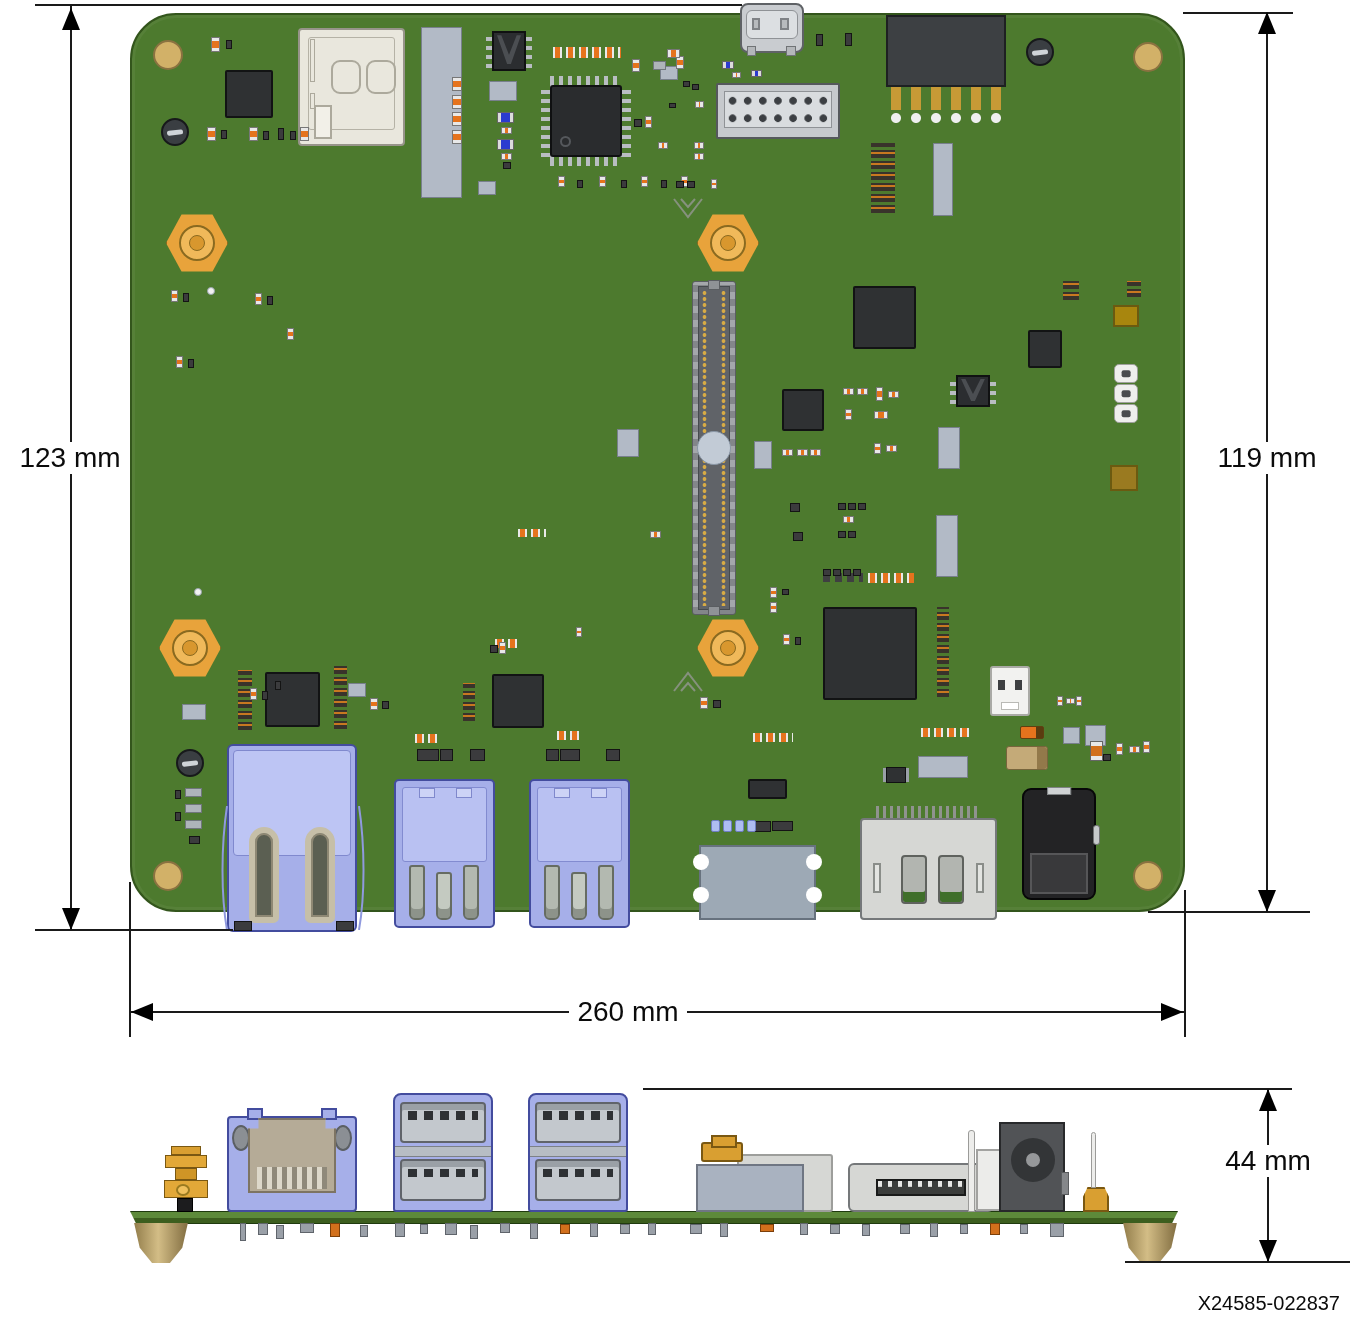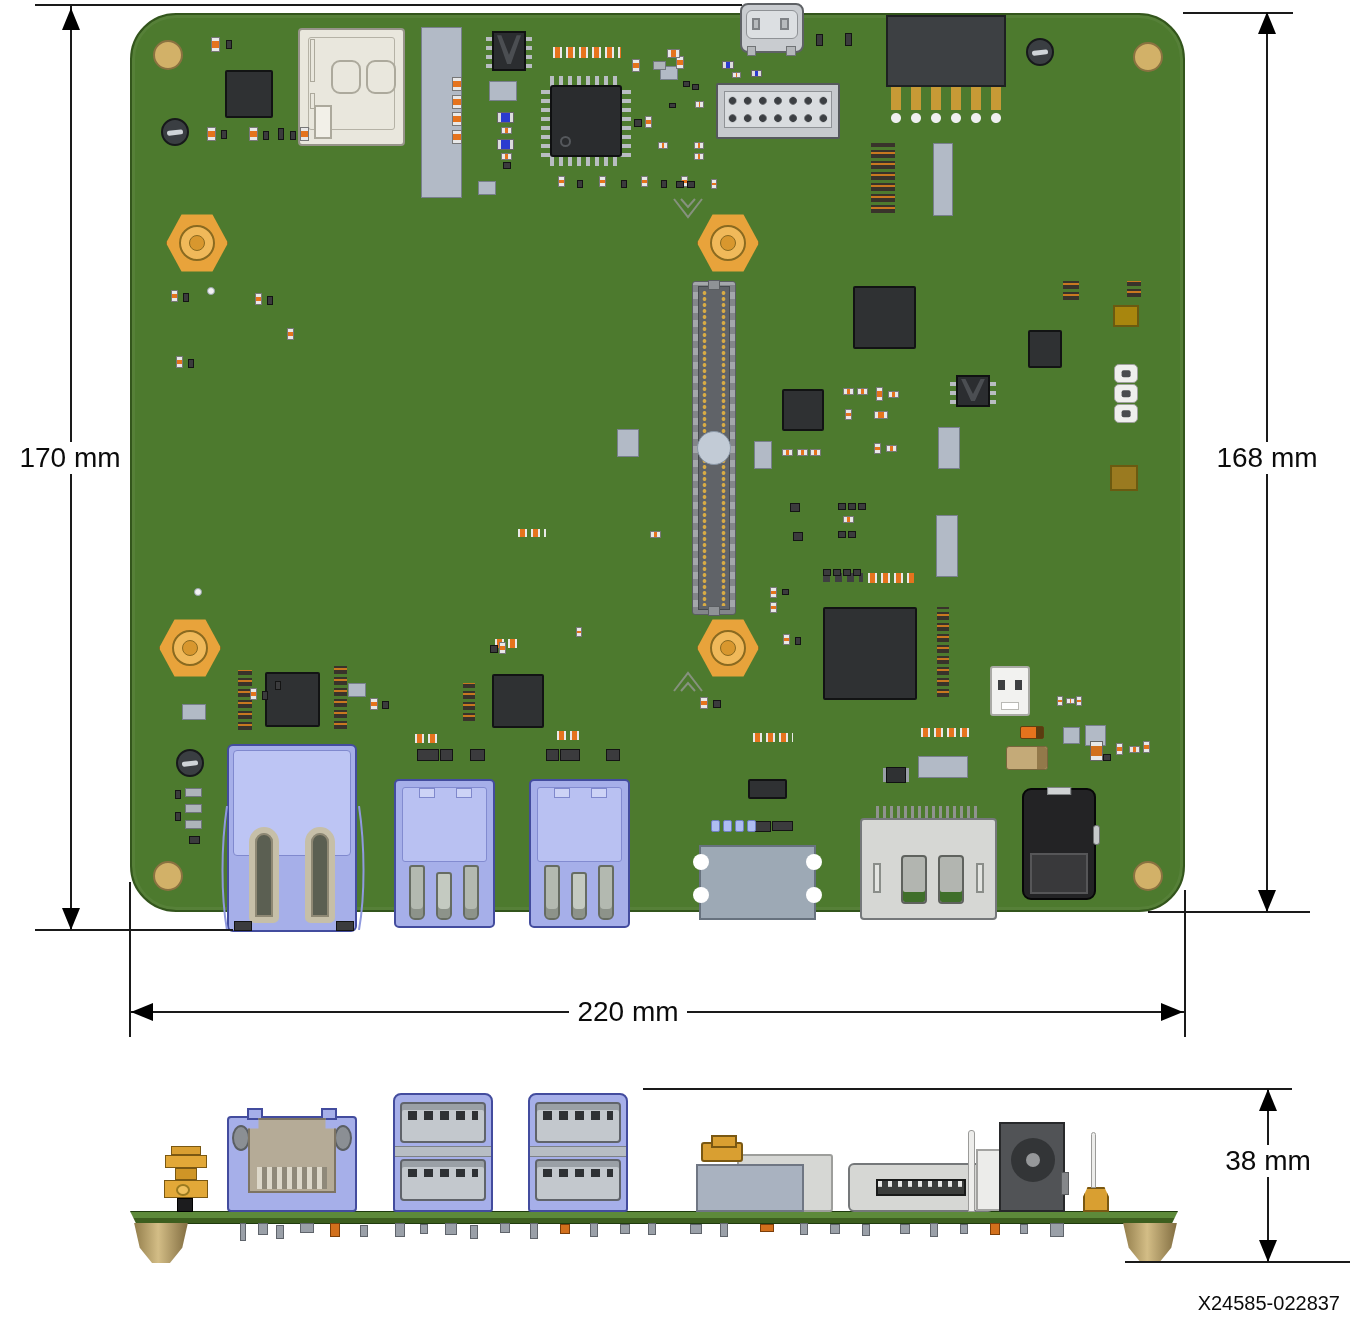--- a/index.html
+++ b/index.html
@@ -605,39 +605,39 @@
     <div class="xline" style="left:1148px;top:911px;width:162px"></div>
     <div class="vline" style="left:129px;top:882px;height:155px"></div>
     <div class="vline" style="left:1184px;top:890px;height:147px"></div>
     <div class="xline" style="left:643px;top:1088px;width:649px"></div>
     <div class="xline" style="left:1125px;top:1261px;width:225px"></div>
 
     <div class="vline" style="left:70px;top:6px;height:924px"></div>
     <div class="arr up" style="left:62px;top:8px"></div>
     <div class="arr dn" style="left:62px;top:908px"></div>
     <div class="dimlabel" style="left:0;top:442px;width:140px">
-      <span>170 mm</span>
+      <span>123 mm</span>
     </div>
 
     <div class="vline" style="left:1266px;top:12px;height:900px"></div>
     <div class="arr up" style="left:1258px;top:12px"></div>
     <div class="arr dn" style="left:1258px;top:890px"></div>
     <div class="dimlabel" style="left:1197px;top:442px;width:140px">
-      <span>168 mm</span>
+      <span>119 mm</span>
     </div>
 
     <div class="hline" style="left:131px;top:1011px;width:1053px"></div>
     <div class="arr lf" style="left:131px;top:1003px"></div>
     <div class="arr rt" style="left:1161px;top:1003px"></div>
     <div class="dimlabel" style="left:558px;top:996px;width:140px">
-      <span>220 mm</span>
+      <span>260 mm</span>
     </div>
 
     <div class="vline" style="left:1267px;top:1089px;height:173px"></div>
     <div class="arr up" style="left:1259px;top:1089px"></div>
     <div class="arr dn" style="left:1259px;top:1240px"></div>
     <div class="dimlabel" style="left:1198px;top:1145px;width:140px">
-      <span>38 mm</span>
+      <span>44 mm</span>
     </div>
 
     <div class="figid">X24585-022837</div>
   </div>
 </div>
 
 </body></html>

